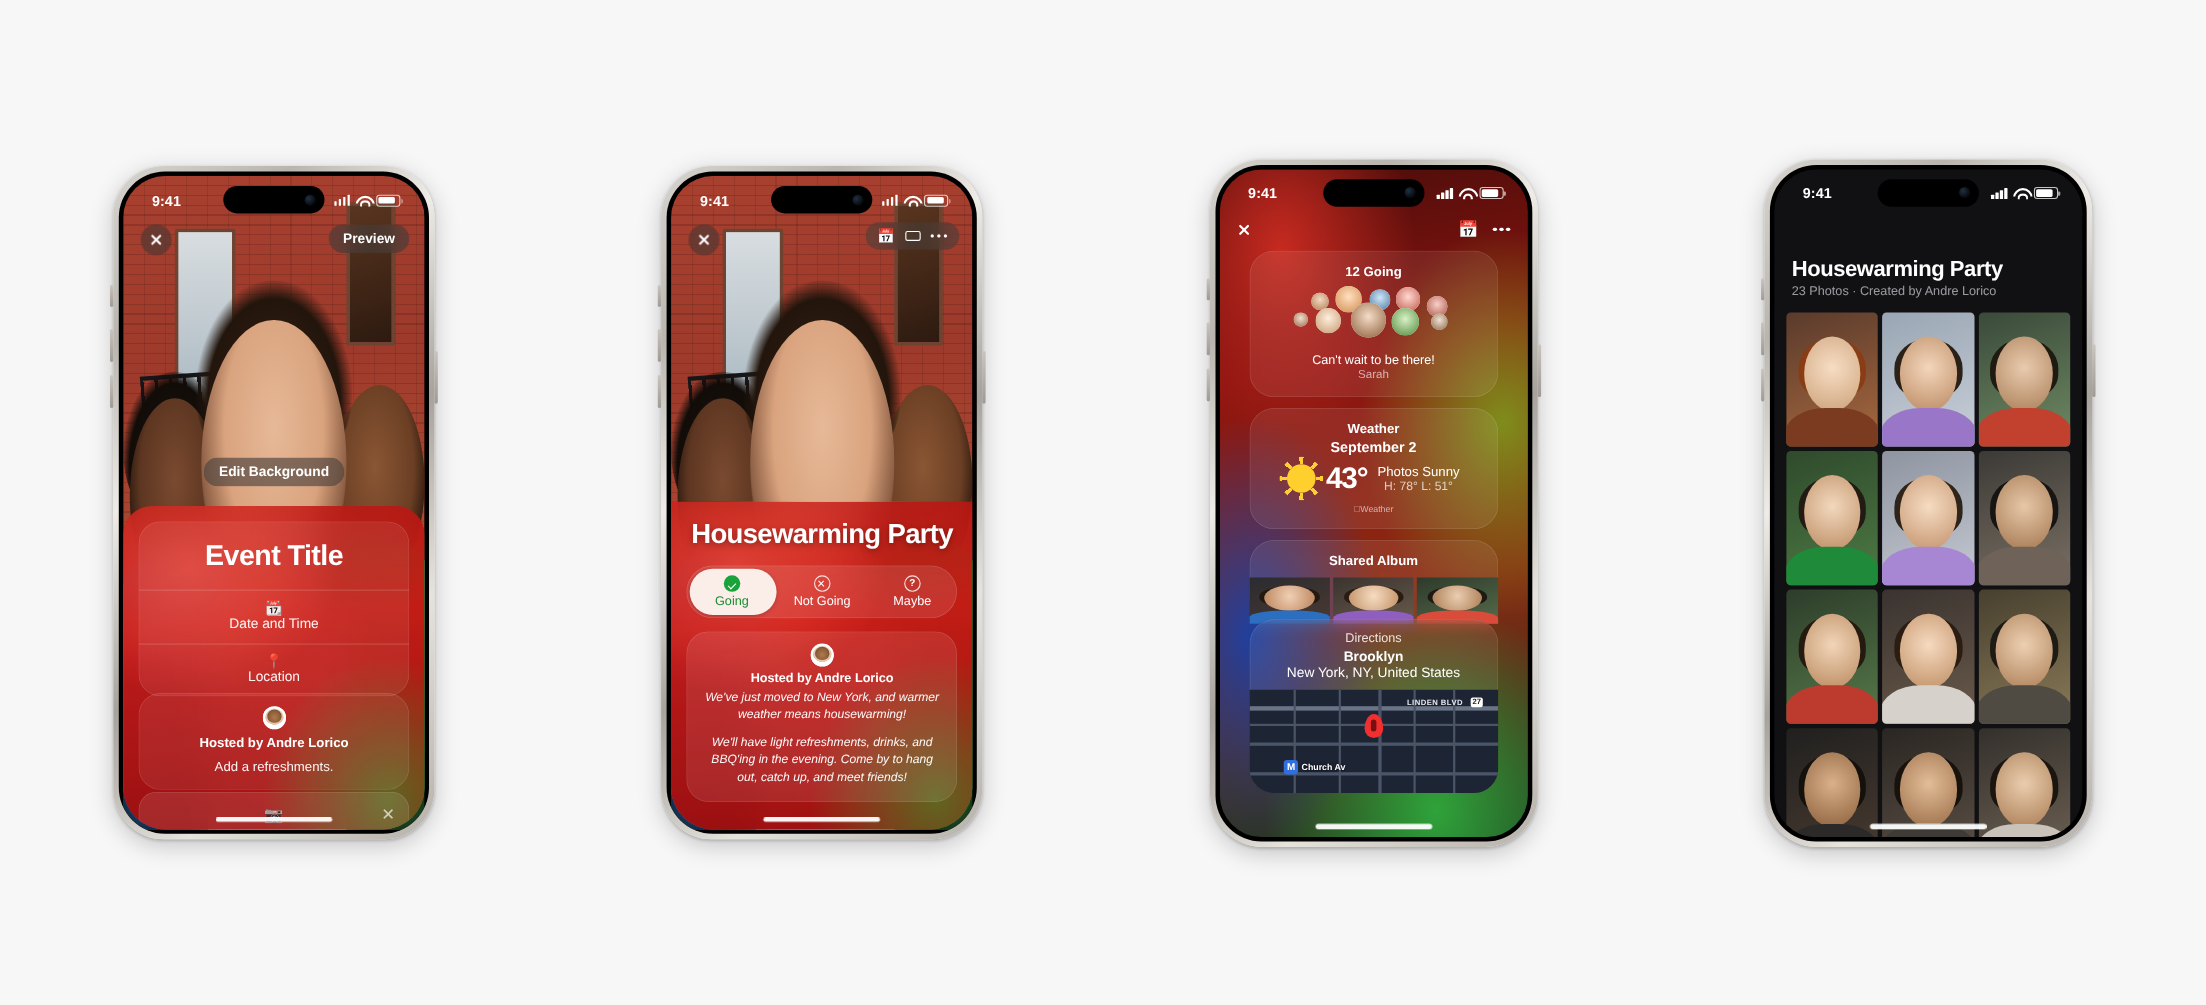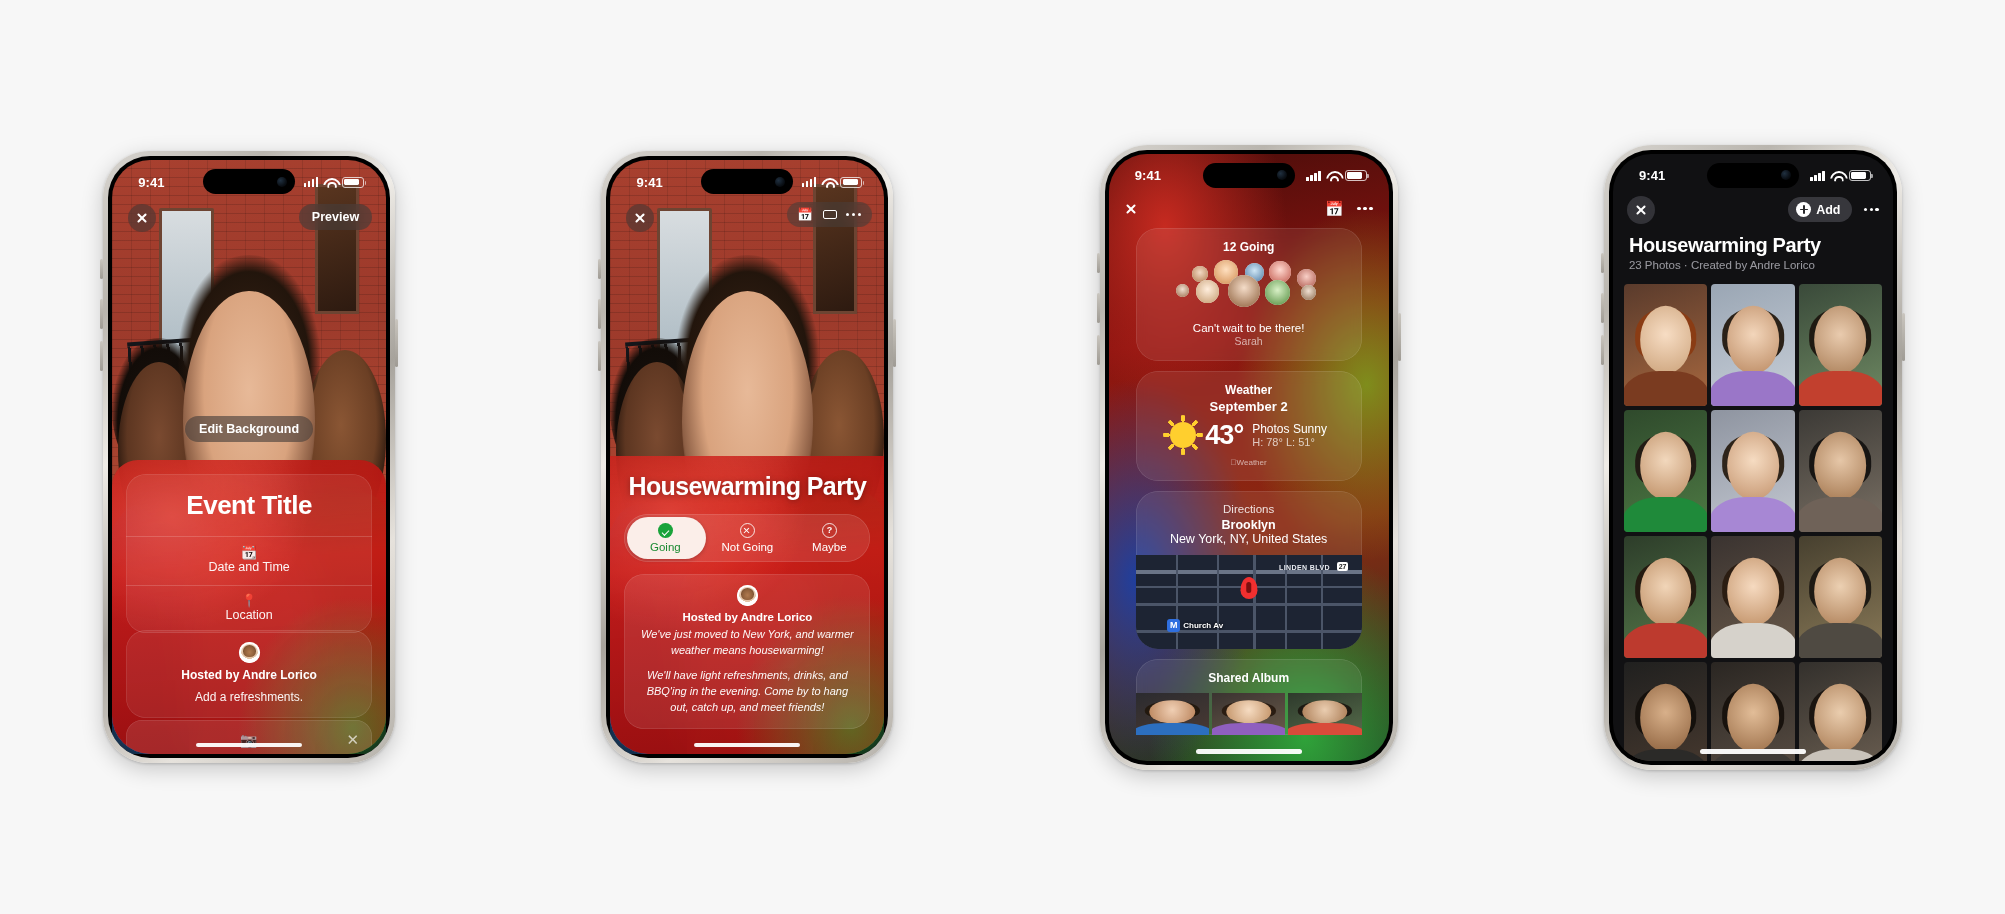--- a/index.html
+++ b/index.html
@@ -254,21 +254,21 @@
       #ffcf2e 129deg 141deg, transparent 141deg 174deg,
       #ffcf2e 174deg 186deg, transparent 186deg 219deg,
       #ffcf2e 219deg 231deg, transparent 231deg 264deg,
       #ffcf2e 264deg 276deg, transparent 276deg 309deg,
       #ffcf2e 309deg 321deg, transparent 321deg 354deg, #ffcf2e 354deg 360deg);
     border-radius:50%; -webkit-mask: radial-gradient(circle, transparent 0 13px, #000 13px);
             mask: radial-gradient(circle, transparent 0 13px, #000 13px);}
   .temp { font-size:27px; font-weight:600; letter-spacing:-1px; }
   .w-right { text-align:left; }
   .w-cond { font-size:12px; font-weight:500; }
-  .w-hl { font-size:11px; color:rgba(255,255,255,.72); }
+  .w-hl { font-size:11px; color:rgba(255,255,255,.72);text-align:center; }
   .w-credit { font-size:8px; color:rgba(255,255,255,.6); margin-top:7px; }
   .dir-t { font-size:11.5px; color:rgba(255,255,255,.85); }
   .dir-city { font-size:12.5px; font-weight:600; margin-top:3px; }
   .dir-addr { font-size:12.5px; font-weight:500; }
   .map { position:relative; height:94px; margin:9px -12px -14px; overflow:hidden;
     border-radius:0 0 22px 22px; background:#1d2433; }
   .map .street { position:absolute; background:#4b5568; }
   .map .hwy { position:absolute; background:#6a7487; }
   .pin { position:absolute; left:50%; top:36%; transform:translate(-50%,-50%);
     width:17px; height:22px; background:#f12f2f; border-radius:50% 50% 50% 50%/60% 60% 40% 40%; }
@@ -578,20 +578,41 @@
               <span class="sun"></span>
               <span class="temp">43°</span>
               <span class="w-right">
                 <span class="w-cond" style="display:block">Photos Sunny</span>
                 <span class="w-hl" style="display:block">H: 78° L: 51°</span>
               </span>
             </div>
             <div class="w-credit"><span></span><span>Weather</span></div>
           </div>
 
+          <div class="g-card" style="padding-bottom:0;">
+            <div class="g-title">Shared Album</div>
+            <div class="album-strip">
+              <div class="ph" style="background:linear-gradient(160deg,#2b2b2f,#4a3a33)">
+                <span class="hairx" style="background:#23190f"></span>
+                  <span class="face" style="background:radial-gradient(circle at 50% 42%,#f0cfb4,#b88158)"></span>
+                  <span class="body" style="background:#2c6fc0"></span>
+              </div>
+              <div class="ph" style="background:linear-gradient(160deg,#3a3330,#6a5a4a)">
+                <span class="hairx" style="background:#2a1c12"></span>
+                  <span class="face" style="background:radial-gradient(circle at 50% 42%,#f6dcc2,#c08f63)"></span>
+                  <span class="body" style="background:#8f5fbf"></span>
+              </div>
+              <div class="ph" style="background:linear-gradient(160deg,#2e3a2c,#556b4a)">
+                <span class="hairx" style="background:#1d1a12"></span>
+                  <span class="face" style="background:radial-gradient(circle at 50% 42%,#eacdb0,#a97a52)"></span>
+                  <span class="body" style="background:#d94b3a"></span>
+              </div>
+            </div>
+          </div>
+
           <div class="g-card">
             <div class="dir-t">Directions</div>
             <div class="dir-city">Brooklyn</div>
             <div class="dir-addr">New York, NY, United States</div>
             <div class="map">
               <div class="hwy" style="left:0;right:0;top:16%;height:4px;"></div>
               <div class="street" style="left:0;right:0;top:52%;height:3px;"></div>
               <div class="street" style="left:0;right:0;top:80%;height:3px;"></div>
               <div class="street" style="left:0;right:0;top:34%;height:2px;"></div>
               <div class="street" style="left:18%;top:0;bottom:0;width:2px;"></div>
@@ -602,41 +623,20 @@
               <div class="rdlbl" style="right:14%;top:10%;">LINDEN BLVD</div>
               <div class="msq" style="position:absolute;right:6%;top:8%;width:11px;height:9px;border-radius:2px;background:#fff;color:#222;font-size:7px;">27</div>
               <div class="pin"></div>
               <div class="mstop">
                 <span class="msq">M</span>
                 <span class="mlbl">Church Av</span>
               </div>
             </div>
           </div>
 
-          <div class="g-card" style="padding-bottom:0;">
-            <div class="g-title">Shared Album</div>
-            <div class="album-strip">
-              <div class="ph" style="background:linear-gradient(160deg,#2b2b2f,#4a3a33)">
-                <span class="hairx" style="background:#23190f"></span>
-                  <span class="face" style="background:radial-gradient(circle at 50% 42%,#f0cfb4,#b88158)"></span>
-                  <span class="body" style="background:#2c6fc0"></span>
-              </div>
-              <div class="ph" style="background:linear-gradient(160deg,#3a3330,#6a5a4a)">
-                <span class="hairx" style="background:#2a1c12"></span>
-                  <span class="face" style="background:radial-gradient(circle at 50% 42%,#f6dcc2,#c08f63)"></span>
-                  <span class="body" style="background:#8f5fbf"></span>
-              </div>
-              <div class="ph" style="background:linear-gradient(160deg,#2e3a2c,#556b4a)">
-                <span class="hairx" style="background:#1d1a12"></span>
-                  <span class="face" style="background:radial-gradient(circle at 50% 42%,#eacdb0,#a97a52)"></span>
-                  <span class="body" style="background:#d94b3a"></span>
-              </div>
-            </div>
-          </div>
-
         </div>
         <div class="home-ind"></div>
       </div>
     </div>
   </div>
 
   <div class="phone p4 tall">
     <div class="btn-side btn-silent"></div>
     <div class="btn-side btn-vol-up"></div>
     <div class="btn-side btn-vol-down"></div>
@@ -655,36 +655,20 @@
                 <i></i>
                 <i></i>
               </span>
             <span class="wifi"></span>
             <span class="batt">
                 <i style="width:86%"></i>
               </span>
           </span>
         </div>
 
-        <div class="p4-topbar">
-          <span class="circ-btn" style="background:rgba(118,118,128,.34)">
-            <span class="xmark"></span>
-          </span>
-          <span style="display:flex;align-items:center;gap:12px;">
-            <span class="p4-add">
-              <span class="plus-c"></span>
-              <span>Add</span>
-            </span>
-            <span class="dots dark">
-                <i></i>
-                <i></i>
-                <i></i>
-              </span>
-          </span>
-        </div>
 
         <div class="p4-head">
           <div class="p4-h1">Housewarming Party</div>
           <div class="p4-sub">23 Photos · Created by Andre Lorico</div>
         </div>
 
         <div class="p4-grid">
           <div class="cell ph" style="background:linear-gradient(160deg,#5a3b2c,#a8683f)">
             <span class="hairx" style="background:#8a3c14"></span>
             <span class="face" style="background:radial-gradient(circle at 50% 42%,#f7ddc4,#caa077)"></span>

